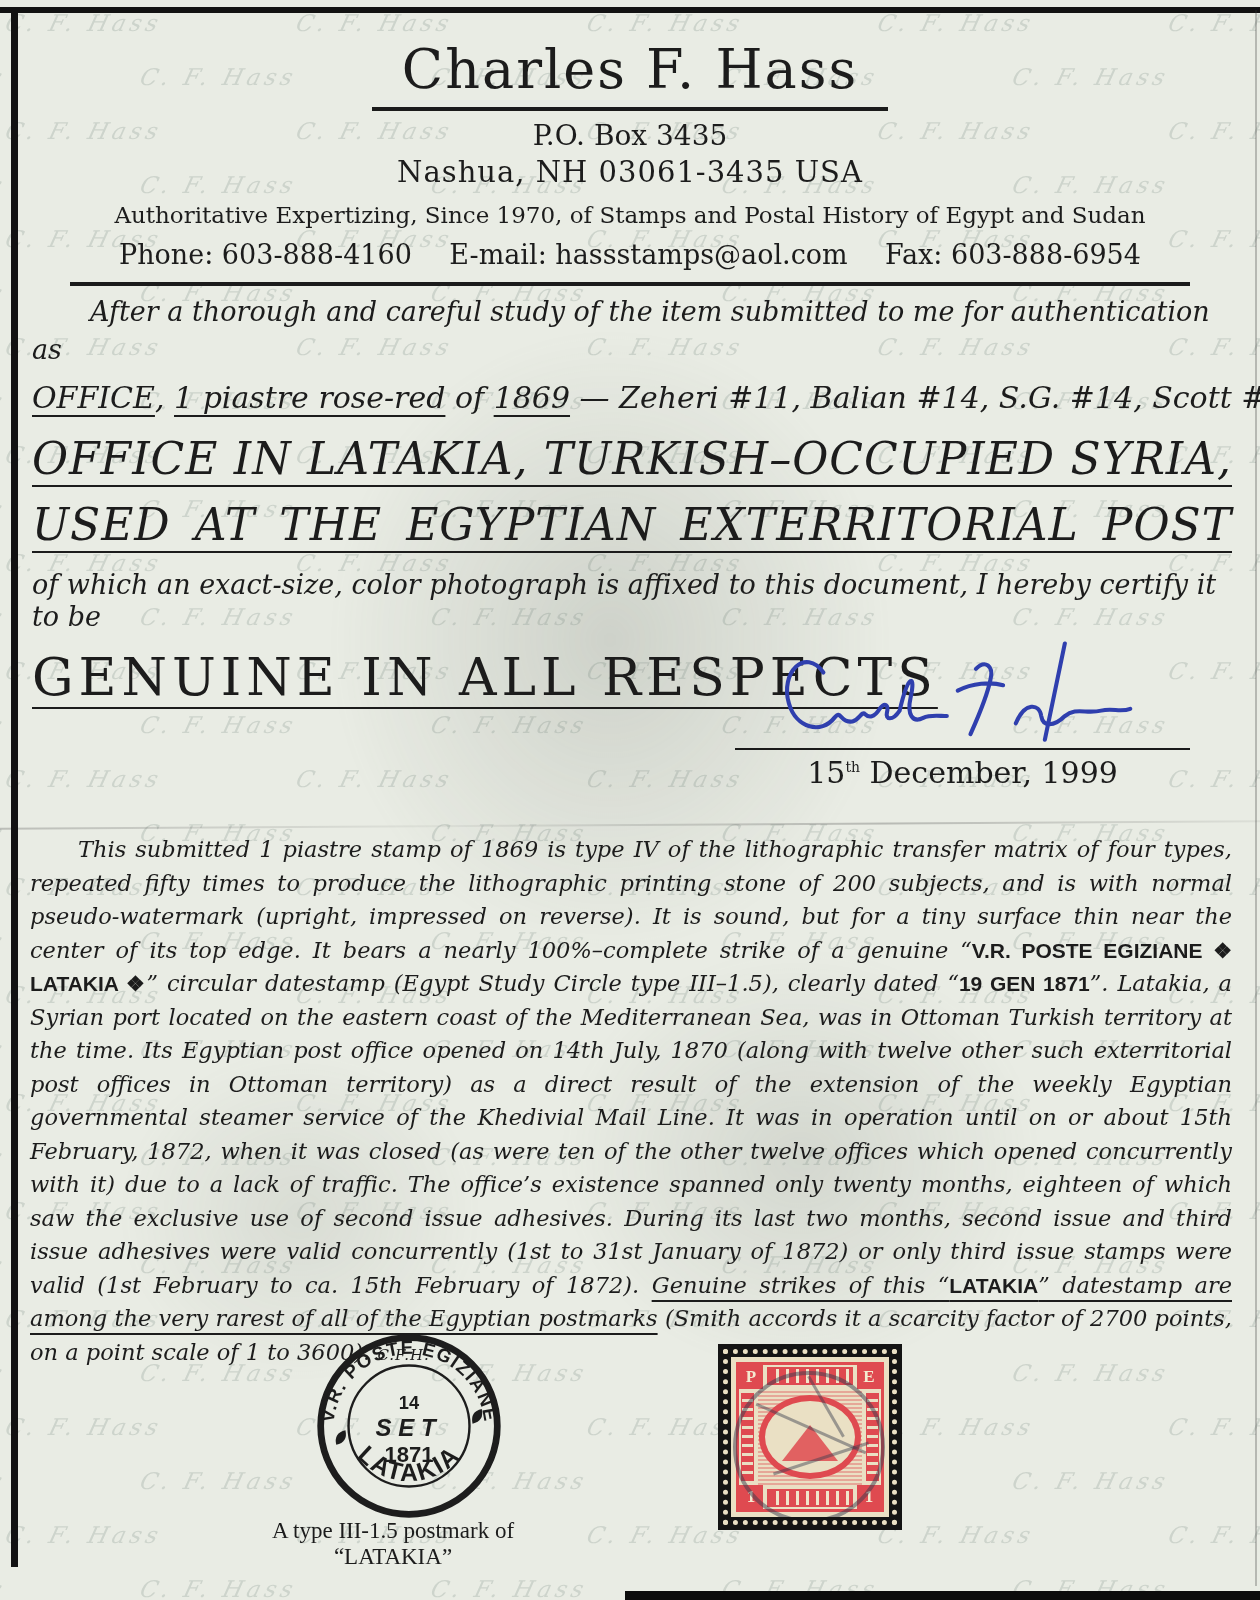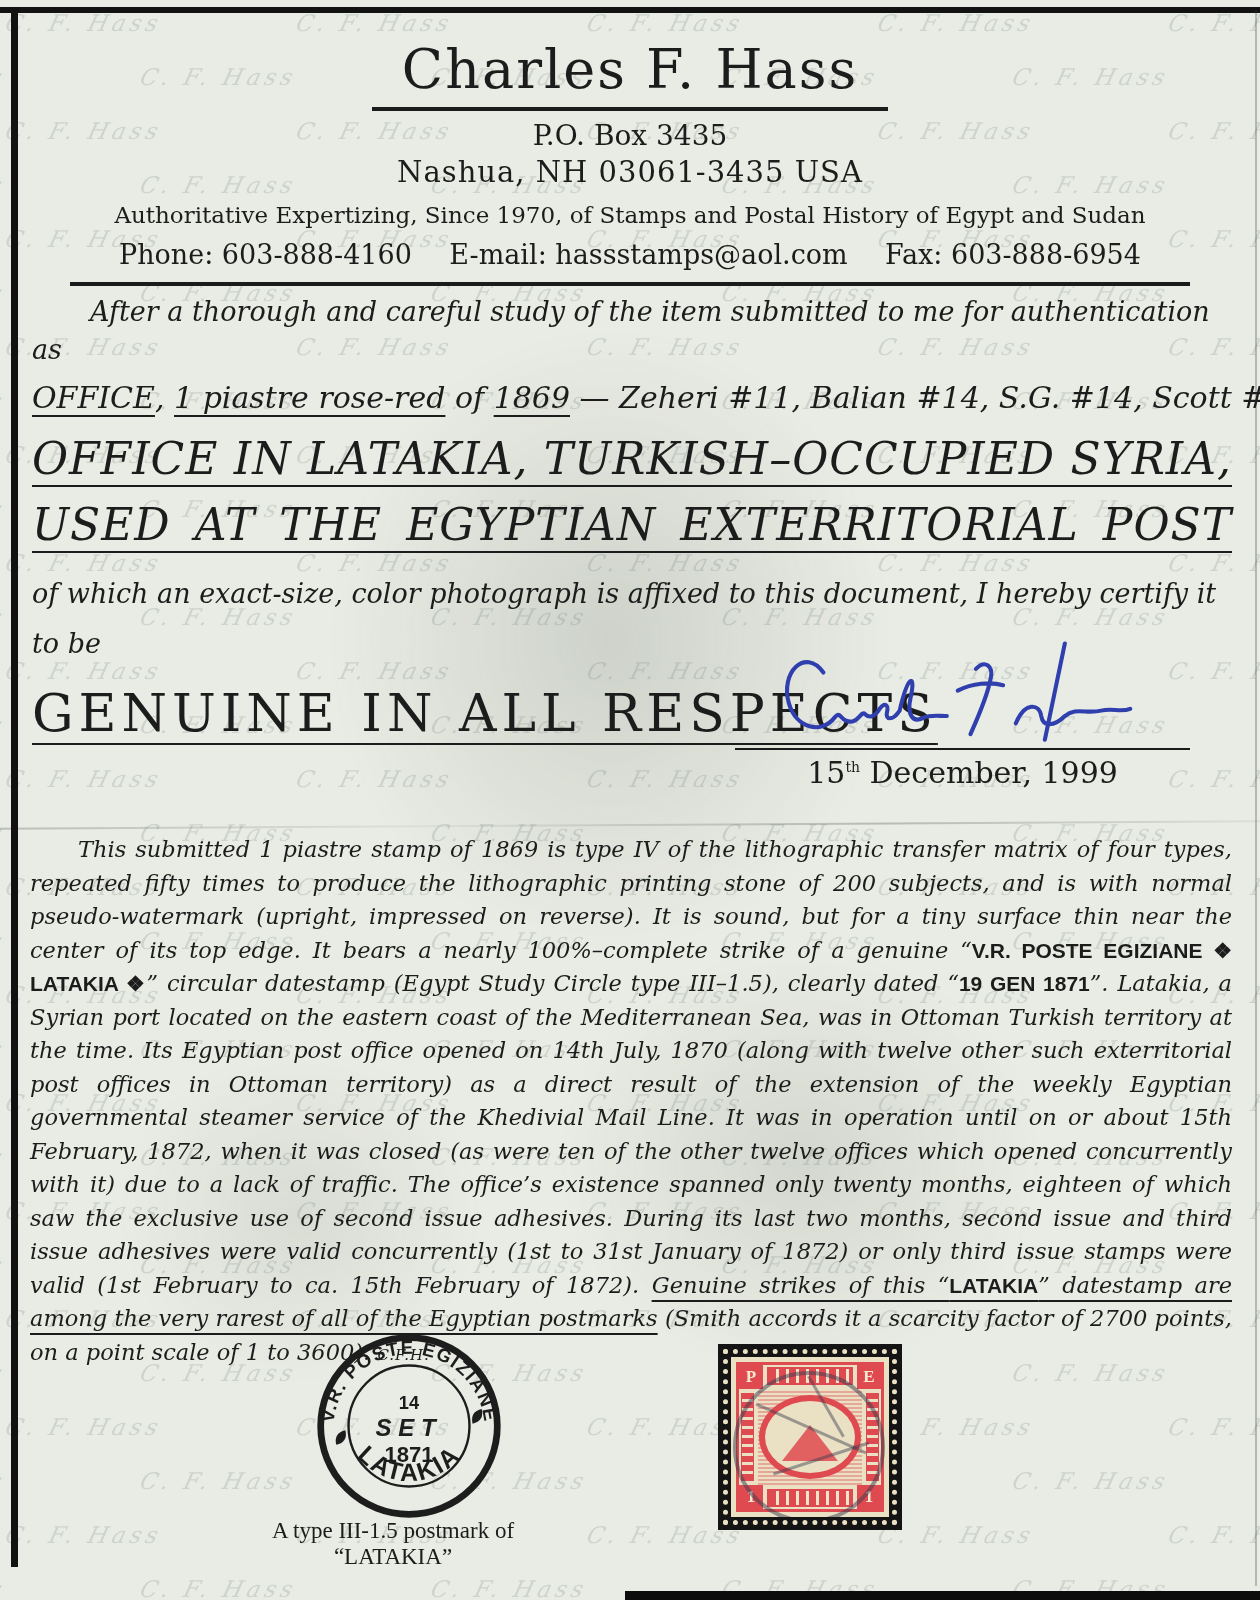--- a/index.html
+++ b/index.html
@@ -43,21 +43,21 @@
   .rule { height:4px; background:#1b1b1b; margin:12px 70px 0; }
 
   
   .cert { position:absolute; top:293px; left:32px; right:28px; font-style:italic; }
   .cert-intro { font-size:27px; text-indent:58px; line-height:38px; }
   .cert-item { font-size:30px; margin-top:6px; line-height:46px; white-space:nowrap; }
   .u { text-decoration:underline; text-underline-offset:7px; text-decoration-thickness:2px; }
   .headline { display:block; font-size:44px; letter-spacing:1px; margin-top:10px; line-height:56px;
     text-align:justify; text-align-last:justify;
     text-decoration:underline; text-underline-offset:11px; text-decoration-thickness:2px; }
-  .cert-closing { font-size:27px; margin-top:16px; line-height:50px; }
+  .cert-closing { font-size:27px; margin-top:16px; line-height:32px; }
   .verdict { font-style:normal; text-align:left; font-size:52px; letter-spacing:5px; margin-top:14px; }
   .verdict span { text-decoration:underline; text-underline-offset:12px; text-decoration-thickness:2px; }
 
   
   .sig-block { position:absolute; top:638px; left:735px; width:455px; }
   .sig-ink { display:block; margin-left:30px; }
   .sig-rule { border-top:2px solid #1a1a1a; margin-top:-8px; }
   .sig-date { text-align:center; font-size:30px; margin-top:5px; }
   .sig-date sup { font-size:14px; }
   .sr { position:absolute; opacity:0; font-size:2px; pointer-events:none; }

